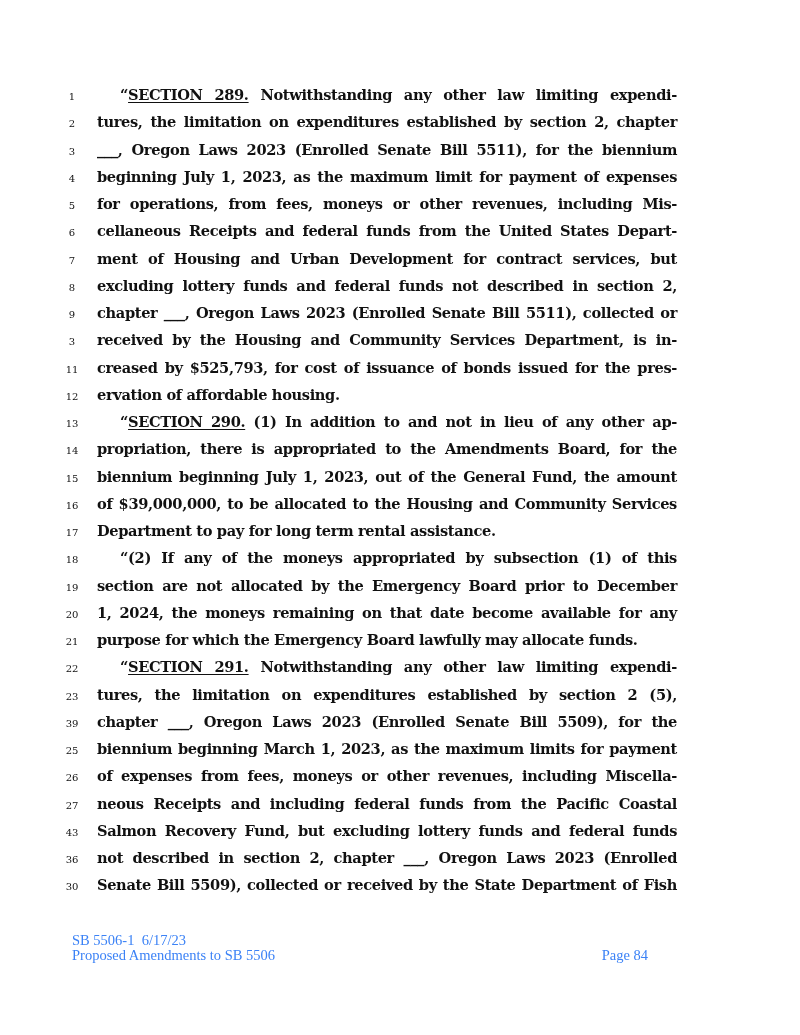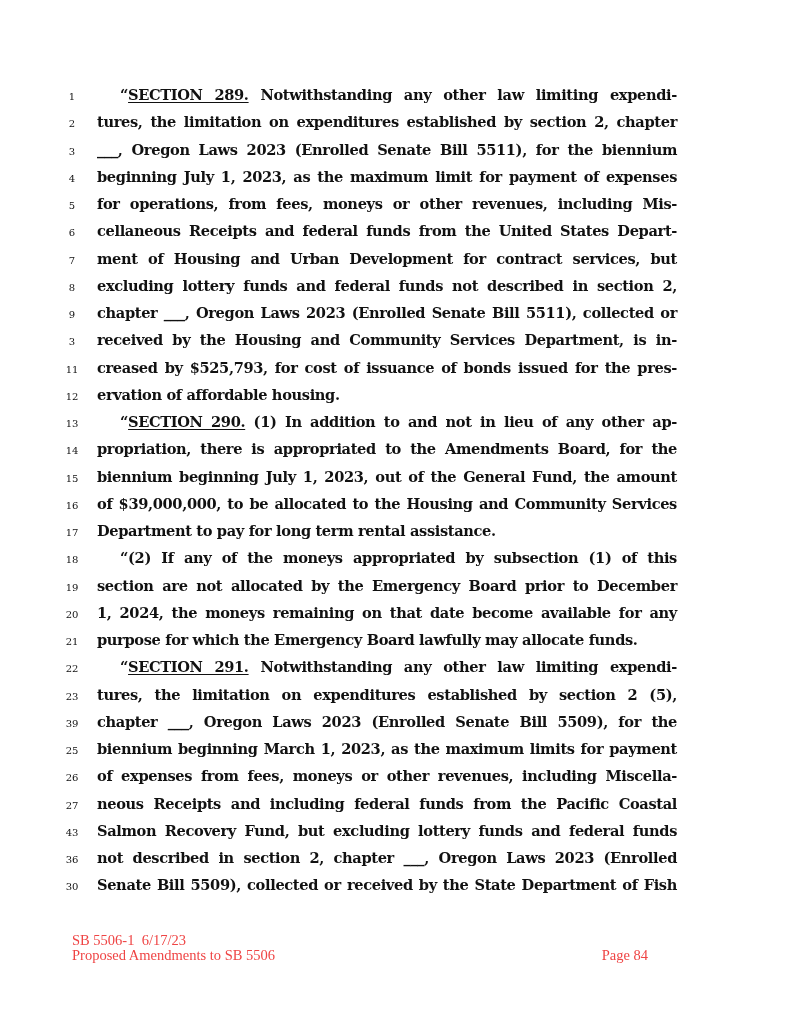--- a/index.html
+++ b/index.html
@@ -16,21 +16,21 @@
     position: absolute; left: 97px; width: 580px;
     font-family: "DejaVu Serif", serif; font-weight: bold; font-size: 14.6px;
     color: #111; white-space: nowrap; text-align: justify; text-align-last: justify;
     top: 2px; letter-spacing: -0.35px;
   }
   .txt.last { text-align-last: left; }
   .txt.indent { left: 120px; width: 557px; }
   .sec { text-decoration: underline; text-underline-offset: 2px; text-decoration-thickness: 1px; }
   .footer {
     position: absolute; left: 72px; top: 933px; width: 580px;
-    font-family: "Liberation Serif", serif; font-size: 14.5px; color: #ef4444; line-height: 15px;
+    font-family: "Liberation Serif", serif; font-size: 14.5px; color: #3b82f6; line-height: 15px;
   }
   .footer .row { position: relative; height: 15px; }
   .footer .pg { position: absolute; right: 4px; top: 0; }
 </style>
 </head>
 <body>
 
 <div class="page">
   <div class="lines" id="lines">
       <div class="line">

